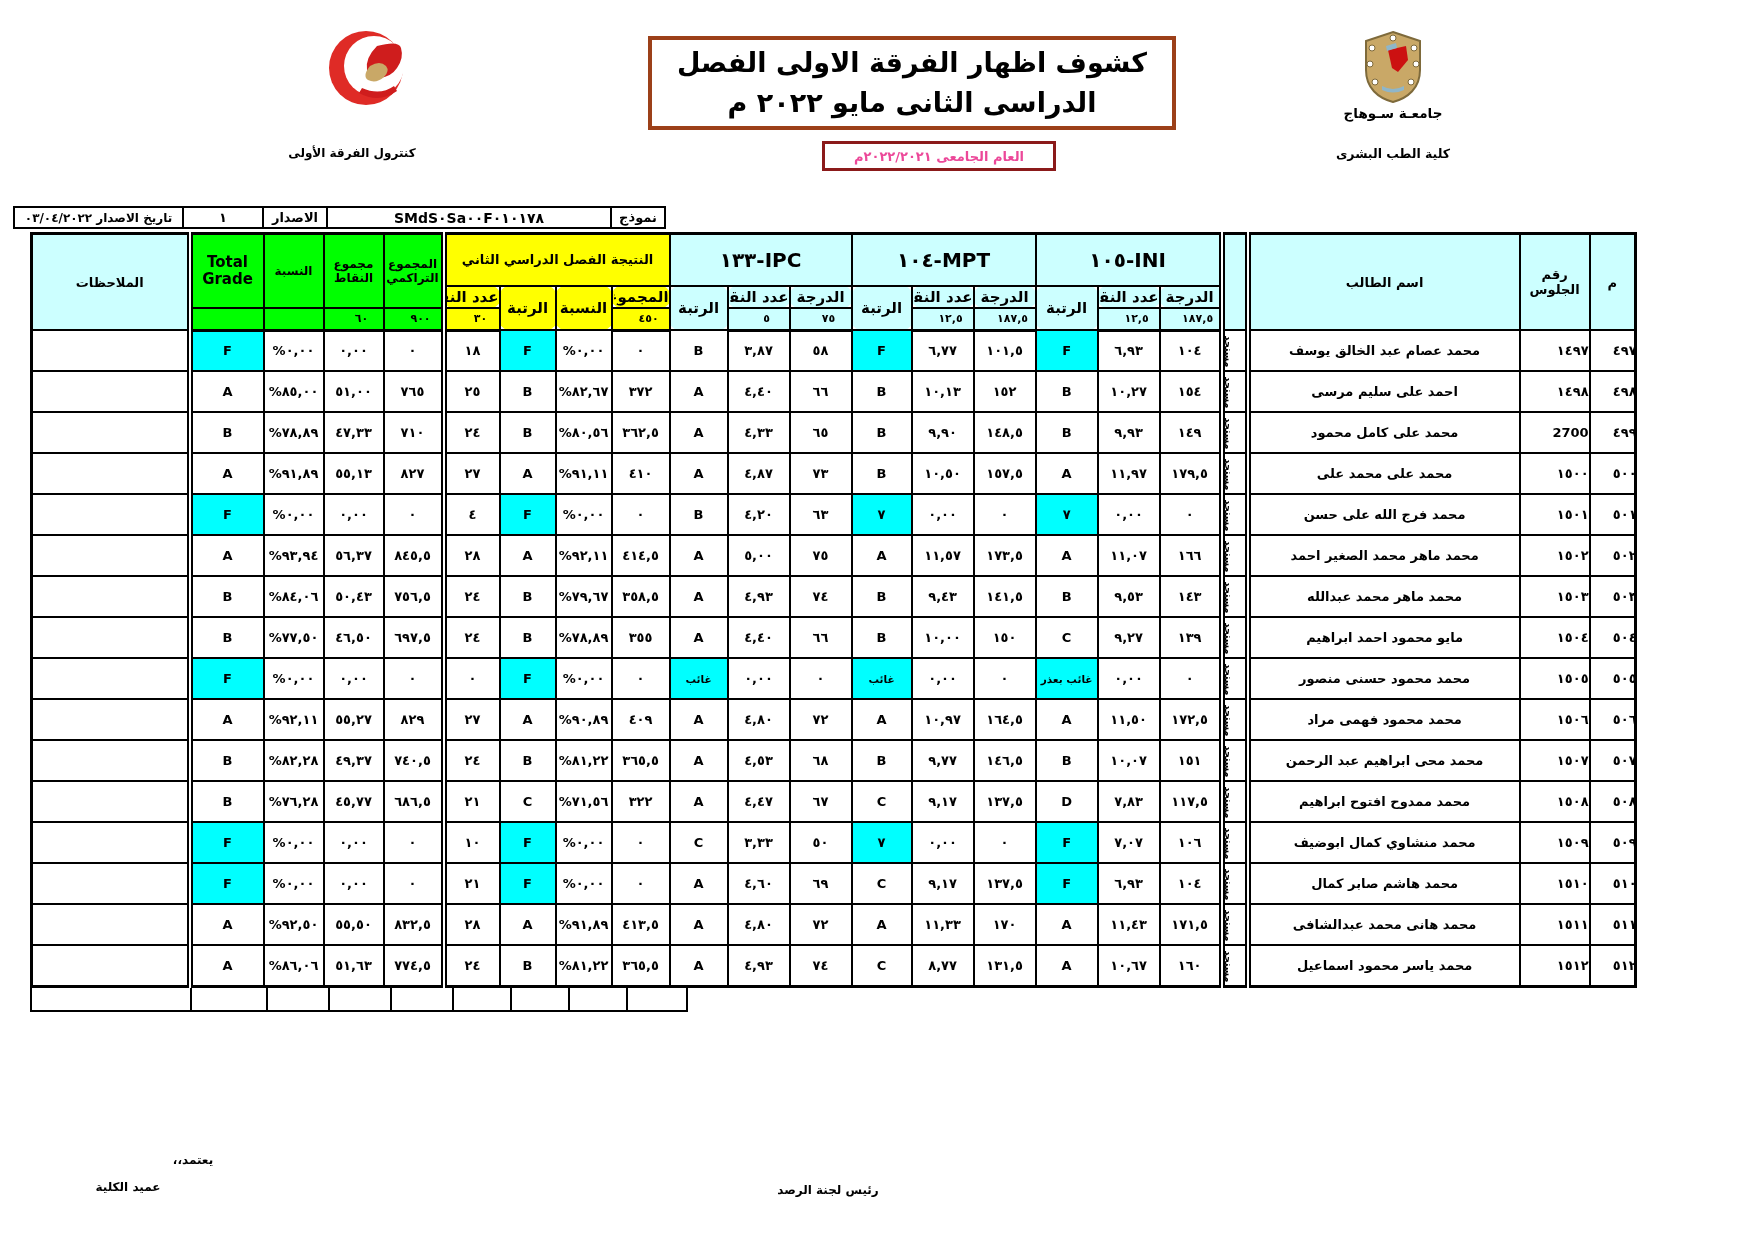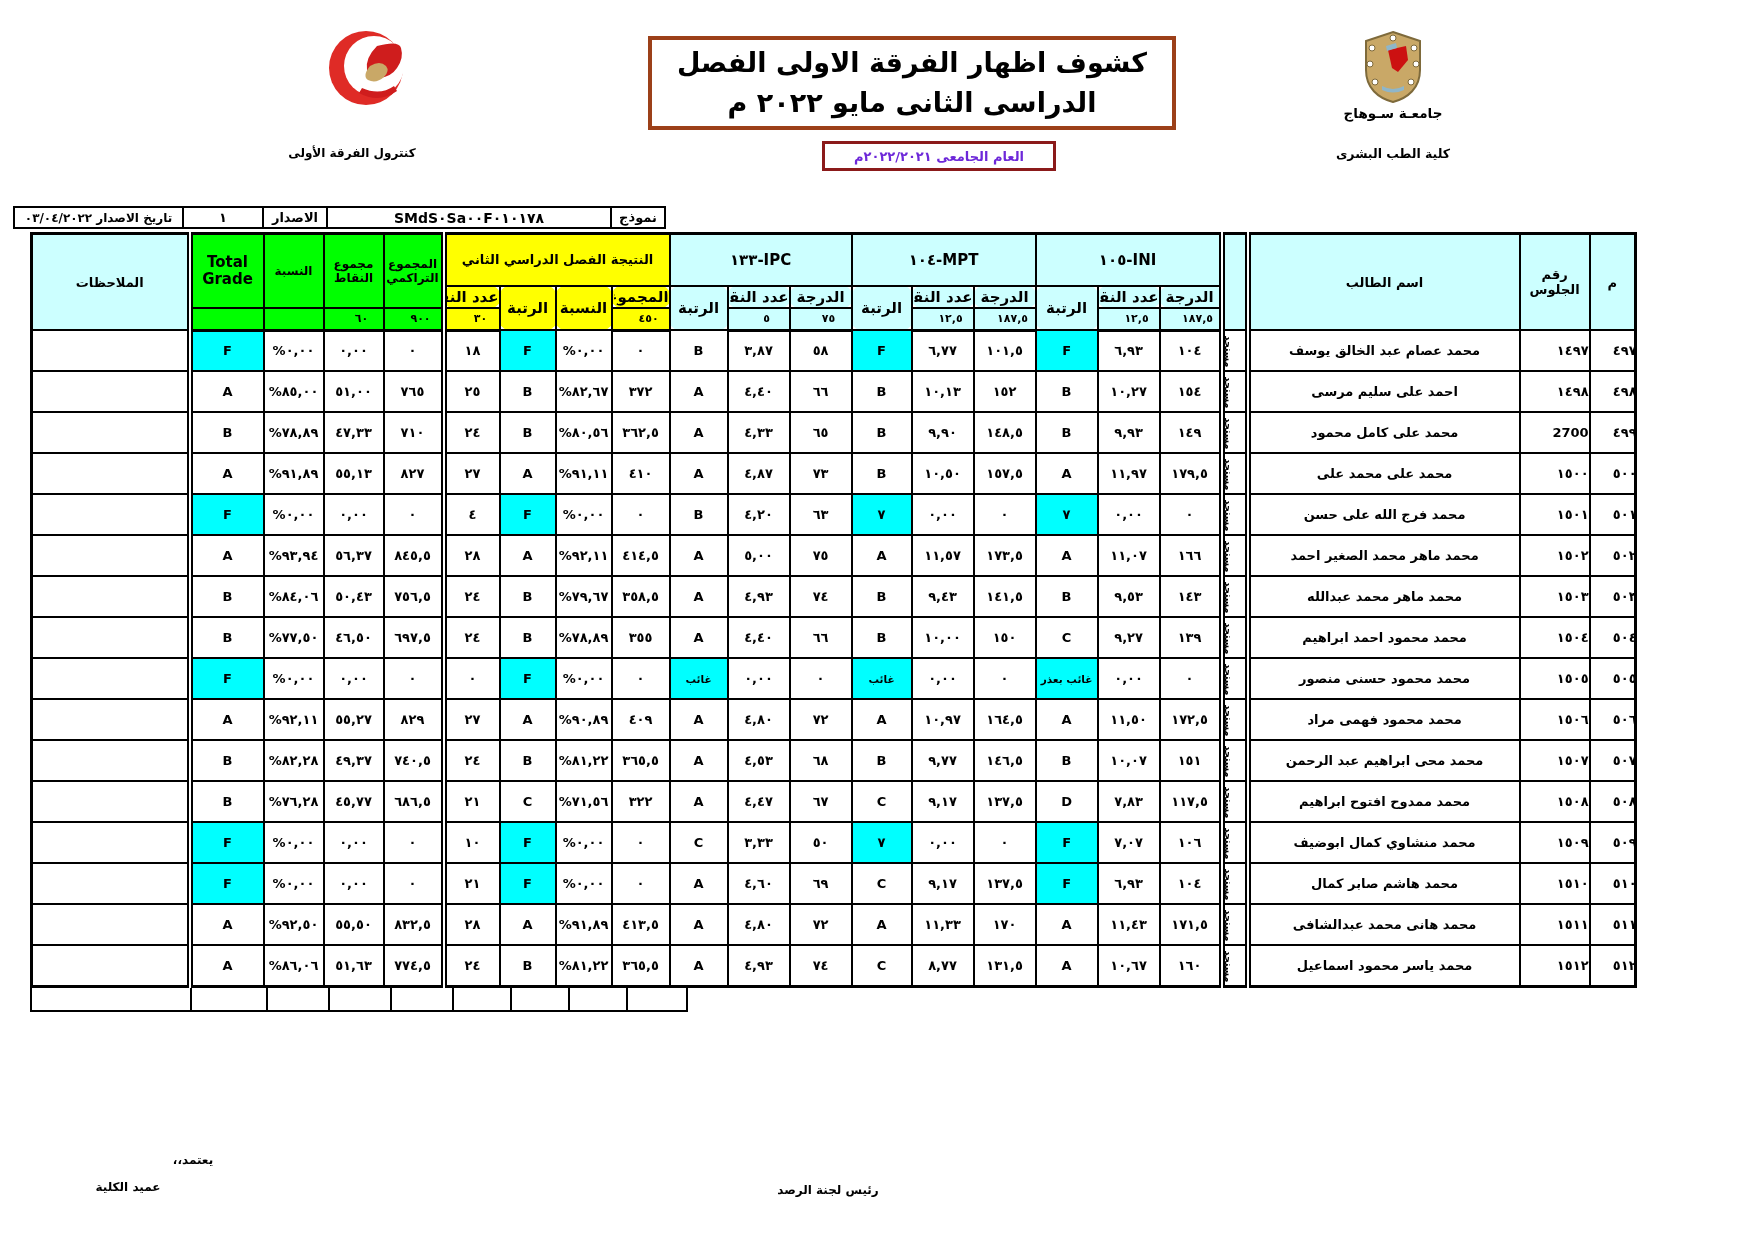--- a/index.html
+++ b/index.html
@@ -4,21 +4,21 @@
 <style>
   html,body{margin:0;padding:0;background:#888;}
   #page{position:relative;width:1754px;height:1241px;background:#ffffff;overflow:hidden;
         font-family:"DejaVu Sans",sans-serif;color:#000;}
   
   #title-box{position:absolute;left:648px;top:36px;width:520px;height:86px;
     border:4px solid #9c4019;display:flex;flex-direction:column;justify-content:center;
     text-align:center;font-weight:bold;font-size:27px;line-height:1.5;background:#fff;}
   #year-box{position:absolute;left:822px;top:141px;width:228px;height:24px;
     border:3px solid #8b1a1a;display:flex;align-items:center;justify-content:center;
-    font-weight:bold;font-size:13px;color:#6d28d9;}
+    font-weight:bold;font-size:13px;color:#ec4899;}
   #univ-logo{position:absolute;left:1362px;top:30px;width:62px;height:74px;}
   #univ-name{position:absolute;left:1322px;top:105px;width:142px;text-align:center;
     font-weight:bold;font-size:13.5px;}
   #faculty-name{position:absolute;left:1318px;top:146px;width:150px;text-align:center;
     font-weight:bold;font-size:12.5px;}
   #fac-logo{position:absolute;left:322px;top:28px;width:100px;height:88px;}
   #control-name{position:absolute;left:272px;top:146px;width:160px;text-align:center;
     font-weight:bold;font-size:12px;}
   
   #form-bar{position:absolute;left:15px;top:206px;display:flex;direction:rtl;height:23px;}
@@ -29,21 +29,21 @@
   .f-issue{width:62px;}
   .f-issueval{width:78px;}
   .f-date{width:167px;font-size:12px;}
   
   #sheet{position:absolute;left:30px;top:232px;}
   table{border-collapse:collapse;table-layout:fixed;width:1604px;direction:rtl;
     border:3px solid #000;background:#fff;}
   th,td{border:2px solid #000;padding:0;text-align:center;vertical-align:middle;
     font-weight:bold;overflow:hidden;}
   thead th{background:#ccffff;}
-  .h-grp{font-size:15px;margin-left:39px;}
+  .h-grp{font-size:20px;margin-left:39px;}
   .h-ar{font-size:13px;}
   .h-sub{font-size:15px;white-space:nowrap;border-radius:9px;}
   .h-green{background:#00ff00 !important;font-size:12px;}
   .h-yellow{background:#ffff00 !important;}
   .h-max{font-size:11px;height:20px;padding-left:16px;}
   .h-tg{font-size:15px;line-height:1.15;}
   tr.hr1{height:52px;} tr.hr2{height:22px;} tr.hr3{height:20px;}
   tr.hr3 th{border-bottom:3px solid #000;}
   tr.data-row{height:41px;}
   tr.data-row td{background:#fff;font-size:13px;}
@@ -360,21 +360,21 @@
             <td class="c-num">٢٤</td>
             <td class="c-num c-cum">٧٥٦,٥</td>
             <td class="c-num">٥٠,٤٣</td>
             <td class="c-pct">%٨٤,٠٦</td>
             <td class="c-rank">B</td>
             <td class="c-notes"></td>
           </tr>
           <tr class="data-row">
             <td class="c-m">٥٠٤</td>
             <td class="c-seat">١٥٠٤</td>
-            <td class="c-name">محمد محمود احمد ابراهيم</td>
+            <td class="c-name">مايو محمود احمد ابراهيم</td>
             <td class="c-status"><span class="vert">مستجد</span></td>
             <td class="c-num">١٣٩</td>
             <td class="c-num">٩,٢٧</td>
             <td class="c-rank">C</td>
             <td class="c-num">١٥٠</td>
             <td class="c-num">١٠,٠٠</td>
             <td class="c-rank">B</td>
             <td class="c-num">٦٦</td>
             <td class="c-num">٤,٤٠</td>
             <td class="c-rank">A</td>

